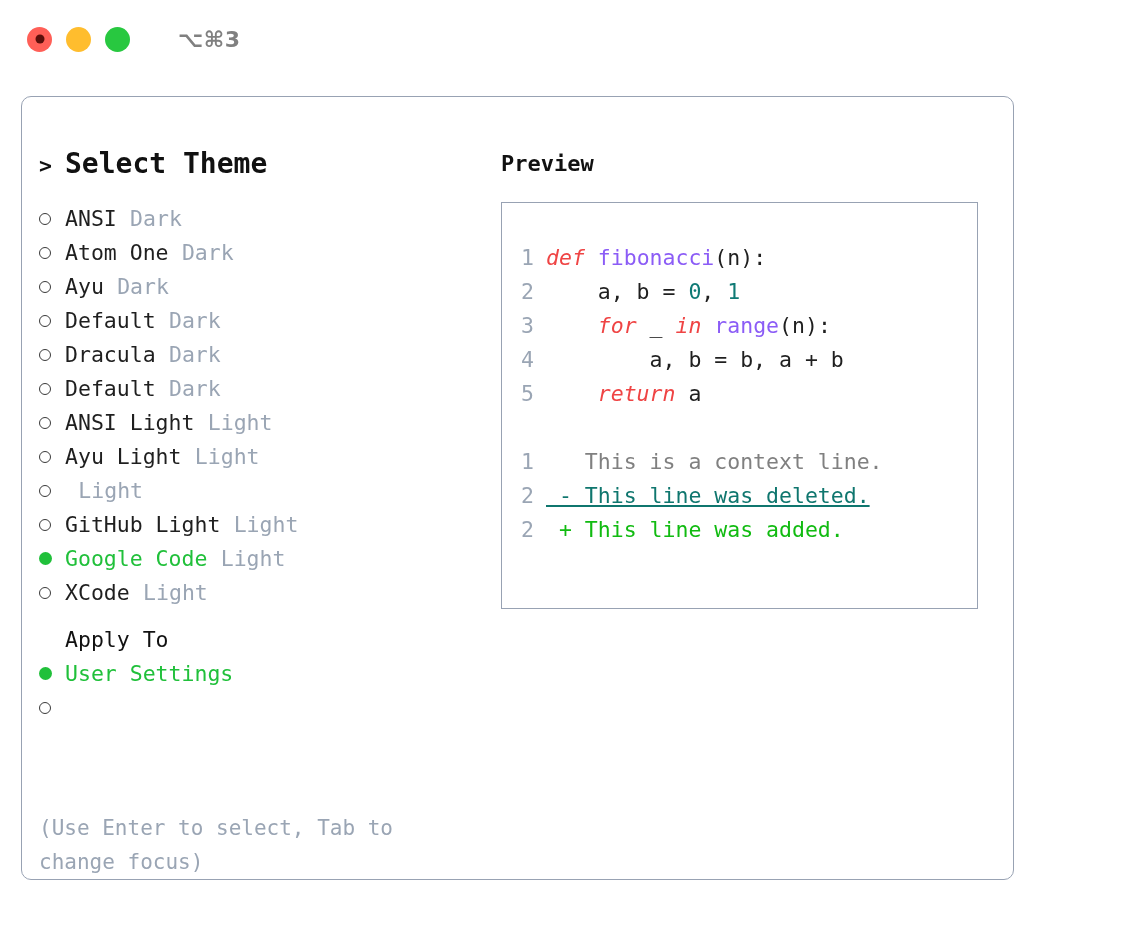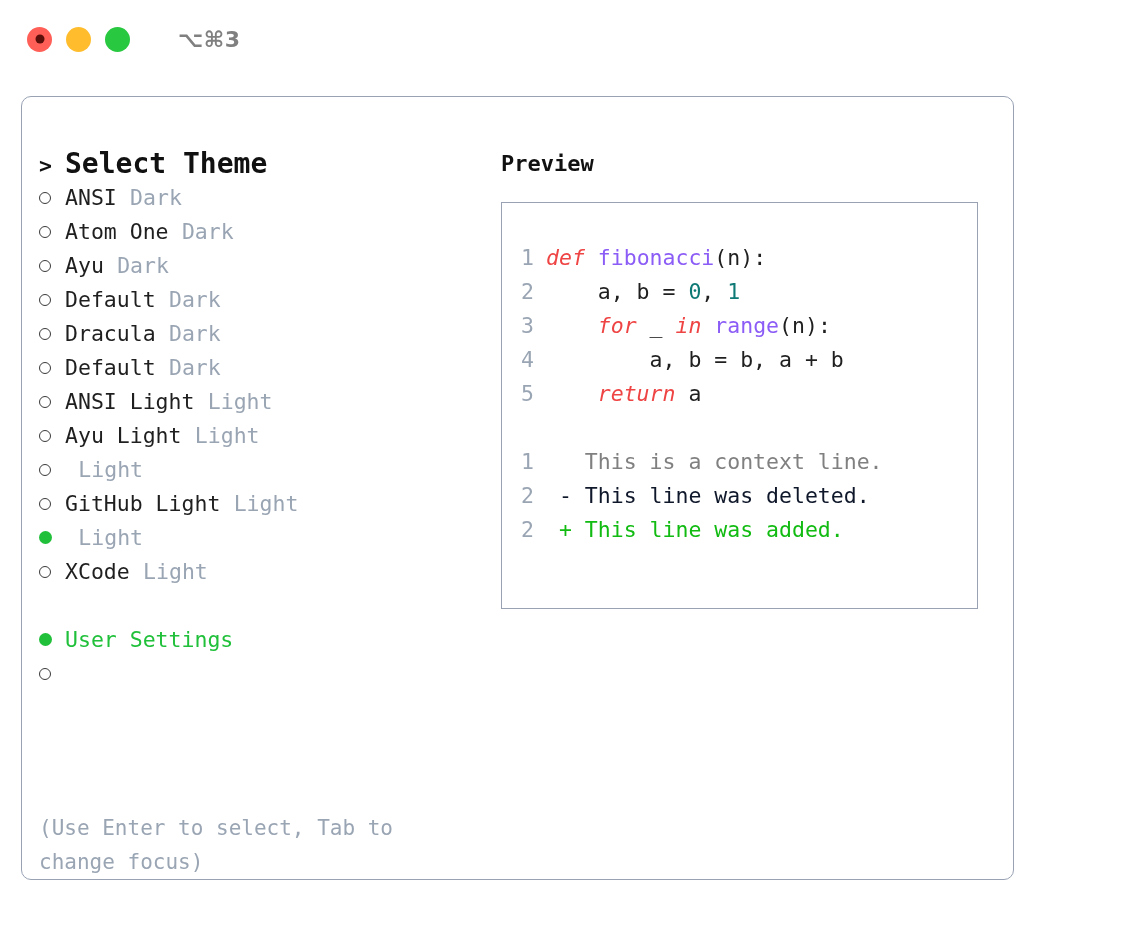--- a/index.html
+++ b/index.html
@@ -86,21 +86,21 @@
   .bullet-filled {
     position:relative; top:-1px;
     display:inline-block;
     width:13px; height:13px;
     border-radius:50%;
     background:#20c03a;
   }
   .title-text { font-weight:700; color:#111111; font-size:28px; }
   .theme-name { color:#1f1f1f; }
   .theme-name.sel { color:#20c03a; }
-  .theme-kind { color:#9aa5b4; }
+  .theme-kind { color:#9aa5b4;margin-top:21px; }
   .sp { display:inline-block; width:0.62em; }
 
   .section-label {
     height:34px; line-height:34px;
     font-size:21.5px; color:#111111;
     padding-left:26px;
   }
   .gap-row { height:34px; }
 
   .hint {
@@ -139,21 +139,21 @@
     color:#9aa5b4;
   }
   .codetext { flex:1 1 auto; color:#1f1f1f; }
   .blank-line { height:34px; }
 
   .kw   { color:#ef4444;font-style:italic; }
   .fn   { color:#8b5cf6; }
   .num  { color:#0f7a75; }
   .plain{ color:#1f1f1f; }
   .ctx  { color:#808080;margin-top:11px; }
-  .del  { color:#0f172a; }
+  .del  { color:#0f766e;text-decoration:underline; }
   .add  { color:#11bb11; }
 </style>
 </head>
 <body>
 
 <div id="app">
 
   <div class="titlebar">
     <div class="lights">
       <span class="light red"></span>
@@ -177,26 +177,27 @@
             <div class="row"><span class="marker"><span class="bullet-hollow"></span></span><span class="theme-name">ANSI</span><span class="sp"></span><span class="theme-kind">Dark</span></div>
             <div class="row"><span class="marker"><span class="bullet-hollow"></span></span><span class="theme-name">Atom One</span><span class="sp"></span><span class="theme-kind">Dark</span></div>
             <div class="row"><span class="marker"><span class="bullet-hollow"></span></span><span class="theme-name">Ayu</span><span class="sp"></span><span class="theme-kind">Dark</span></div>
             <div class="row"><span class="marker"><span class="bullet-hollow"></span></span><span class="theme-name">Default</span><span class="sp"></span><span class="theme-kind">Dark</span></div>
             <div class="row"><span class="marker"><span class="bullet-hollow"></span></span><span class="theme-name">Dracula</span><span class="sp"></span><span class="theme-kind">Dark</span></div>
             <div class="row"><span class="marker"><span class="bullet-hollow"></span></span><span class="theme-name">Default</span><span class="sp"></span><span class="theme-kind">Dark</span></div>
             <div class="row"><span class="marker"><span class="bullet-hollow"></span></span><span class="theme-name">ANSI Light</span><span class="sp"></span><span class="theme-kind">Light</span></div>
             <div class="row"><span class="marker"><span class="bullet-hollow"></span></span><span class="theme-name">Ayu Light</span><span class="sp"></span><span class="theme-kind">Light</span></div>
             <div class="row"><span class="marker"><span class="bullet-hollow"></span></span><span class="sp"></span><span class="theme-kind">Light</span></div>
             <div class="row"><span class="marker"><span class="bullet-hollow"></span></span><span class="theme-name">GitHub Light</span><span class="sp"></span><span class="theme-kind">Light</span></div>
-            <div class="row"><span class="marker"><span class="bullet-filled"></span></span><span class="sp"></span><span class="theme-kind">Light</span></div>
+            <div class="row"><span class="marker"><span class="bullet-filled"></span></span><span class="theme-name sel">Google Code</span><span class="sp"></span><span class="theme-kind">Light</span></div>
             <div class="row"><span class="marker"><span class="bullet-hollow"></span></span><span class="theme-name">XCode</span><span class="sp"></span><span class="theme-kind">Light</span></div>
           </div>
 
         <div class="gap-row"></div>
 
+        <div class="section-label">Apply To</div>
 
         <div id="apply-list">
             <div class="row"><span class="marker"><span class="bullet-filled"></span></span><span class="theme-name sel">User Settings</span></div>
             <div class="row"><span class="marker"><span class="bullet-hollow"></span></span></div>
           </div>
       </div>
 
       <div class="hint">(Use Enter to select, Tab to change focus)</div>
 
       <div class="right-col">

